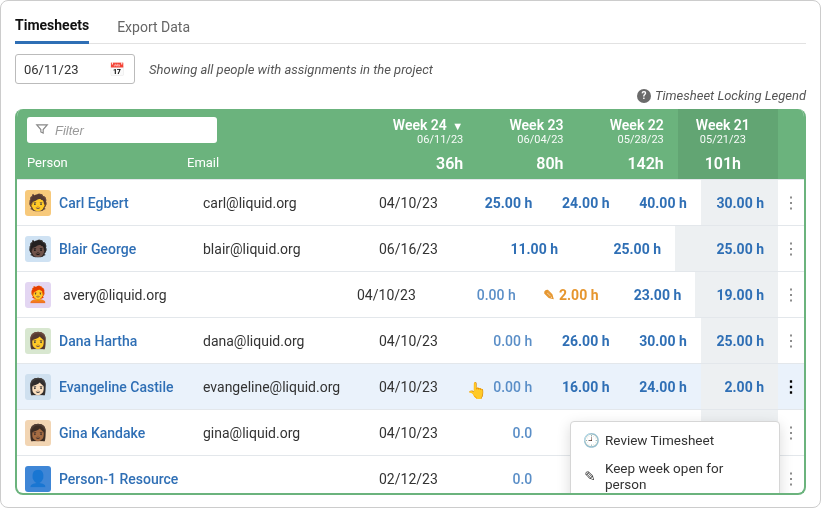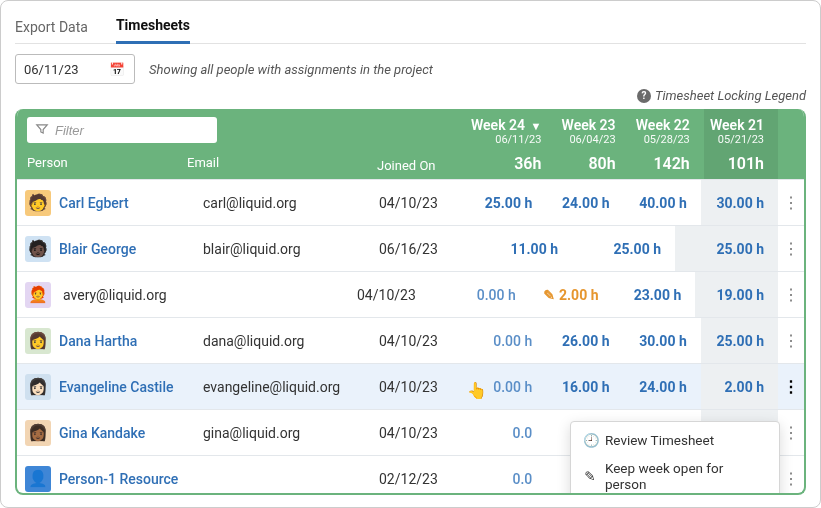--- a/index.html
+++ b/index.html
@@ -19,21 +19,21 @@
   .thead .left { flex: 0 0 340px; display:flex; flex-direction:column; padding: 8px 10px 6px 10px; }
   .filter { background:#fff; border-radius:3px; height:26px; width:190px; display:flex; align-items:center; gap:6px; padding:0 8px; color:#999; }
   .filter input { border:none; outline:none; font-size:13px; font-style: italic; width: 100%; color:#555;}
   .filter input::placeholder { color:#999; font-style: italic;}
   .hrow { display:flex; margin-top:12px; color:#fff; font-size:13px; font-weight: 400;}
   .col-person { flex: 0 0 160px; }
   .col-email  { flex: 0 0 180px; }
   .thead .joined-col { flex: 0 0 90px; display:flex; align-items:flex-end; padding-bottom: 6px; font-size:13px; }
   .weekcols { display:flex; flex:1; }
   .weekcol { flex:1; text-align:right; padding: 8px 14px 6px 4px; position: relative; }
-  .weekcol.locked { background: rgba(0,0,0,0.08); }
+  .weekcol.locked { background: rgba(0,0,0,0.08); text-align: center; }
   .week-label { font-weight:600; font-size:14px; white-space:nowrap; }
   .week-label .arrow { font-size: 11px; margin-left: 2px;}
   .week-date { font-size:11px; opacity: 0.95; }
   .week-total { font-size:16px; font-weight:600; margin-top:8px; }
   .dots-col { flex: 0 0 26px; }
 
   .tbody .row { display:flex; align-items:center; height:46px; border-top: 1px solid #e3e7eb; font-size:14px; position:relative;}
   .row.sel { background: #eaf2fb; }
   .row .left { flex: 0 0 340px; display:flex; align-items:center; padding-left:8px;}
   .avatar { width: 26px; height: 26px; border-radius: 3px; background:#d9e3ee; display:inline-flex; align-items:center; justify-content:center; font-size:16px; margin-right:8px; flex-shrink:0;}
@@ -54,22 +54,22 @@
   .menu-item .mi { width:14px; text-align:center; }
 
   .cursor { position:absolute; left: 466px; top: 380px; pointer-events:none; font-size:16px; z-index:30;}
 </style>
 </head>
 <body>
 
 <div class="frame">
   <div class="inner">
     <div class="tabs">
+      <div class="tab active">Timesheets</div>
       <div class="tab">Export Data</div>
-      <div class="tab active">Timesheets</div>
     </div>
 
     <div class="controls">
       <div class="date-input">
         <span>06/11/23</span>
         <span>📅</span>
       </div>
       <div class="caption">Showing all people with assignments in the project</div>
     </div>
     <div class="legend" style="justify-content:flex-end; margin-top:-4px; margin-bottom:6px;">
@@ -86,21 +86,20 @@
                   <path d="M3 5h18l-7 8v6l-4-2v-4z"></path>
                 </svg>
             </span>
             <input placeholder="Filter" style="">
           </div>
           <div class="hrow">
             <div class="col-person">Person</div>
             <div class="col-email">Email</div>
           </div>
         </div>
-        <div class="joined-col">Joined On</div>
         <div class="weekcols" id="week-head">
             <div class="weekcol">
               <div class="week-label">Week 24 <span class="arrow">▼</span></div>
               <div class="week-date">06/11/23</div>
               <div class="week-total">36h</div>
             </div>
             <div class="weekcol">
               <div class="week-label">Week 23</div>
               <div class="week-date">06/04/23</div>
               <div class="week-total">80h</div>

